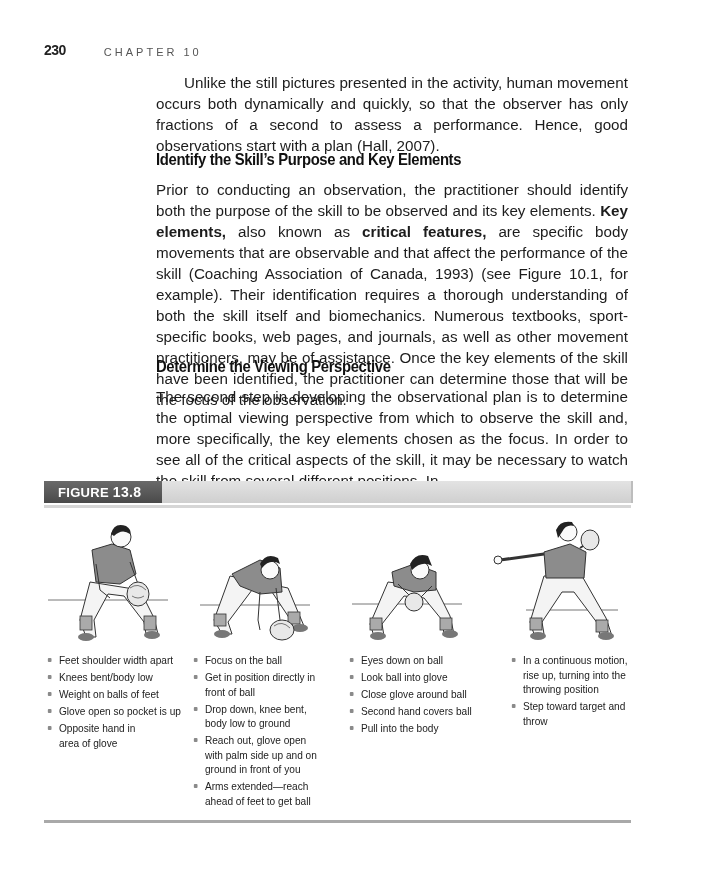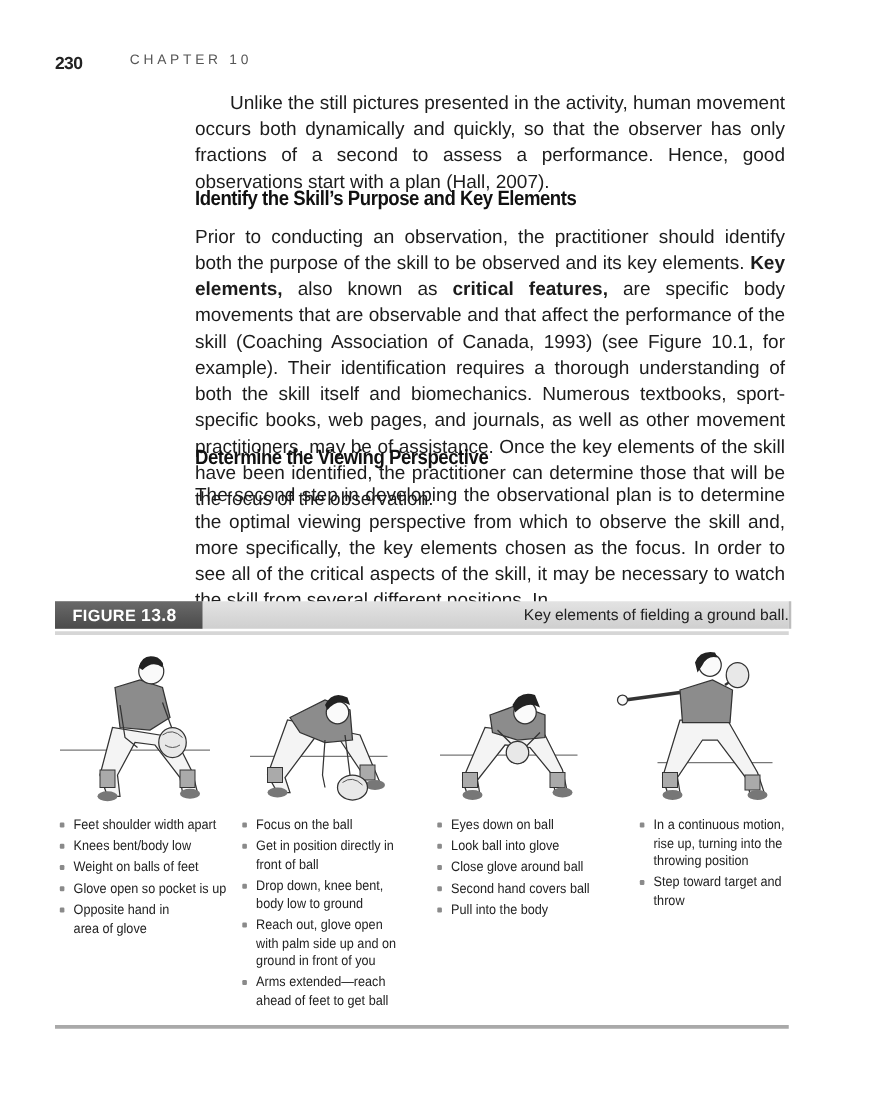--- a/index.html
+++ b/index.html
@@ -1,20 +1,20 @@
 <!DOCTYPE html>
 <html><head>
   <meta charset="utf-8">
   <style>
     html, body { margin: 0; padding: 0; }
     body {
       width: 707px; height: 896px; background: #ffffff; position: relative;
       overflow: hidden; color: #1a1a1a;
     }
-    .running-head { position: absolute; left: 44px; top: 42px; display: flex; align-items: flex-start; }
+    .running-head { position: absolute; left: 44px; top: 42px; display: flex; align-items: flex-end; }
     .page-num { font-family: "Liberation Sans", sans-serif; font-weight: bold; font-size: 14px; color: #222; letter-spacing: -0.5px; }
     .chapter { font-family: "Liberation Sans", sans-serif; font-size: 11px; letter-spacing: 3px; color: #555; margin-left: 38px; }
 
     .body-text {
       position: absolute; left: 156px; width: 472px;
       font-family: Liberation Sans, sans-serif; font-size: 15.2px; line-height: 21px;
       text-align: justify; color: #1c1c1c;
     }
     .body-text p { margin: 0; }
     .indent { text-indent: 28px; }
@@ -23,21 +23,20 @@
       font-family: "Liberation Sans", sans-serif; font-weight: bold; font-size: 16.5px;
       letter-spacing: -0.4px; color: #111; transform: scaleX(0.9); transform-origin: left;
       white-space: nowrap;
     }
     b.kw { font-weight: bold; }
 
     .fig-header {
       position: absolute; left: 44px; top: 481px; width: 587px; height: 22px;
       background: linear-gradient(#e3e3e3, #cfcfcf); display: flex; align-items: center;
       border-right: 2px solid #bdbdbd;
-      justify-content: space-between;
     }
     .fig-label {
       background: linear-gradient(#6a6a6a, #4a4a4a); color: #fff; height: 22px; width: 118px;
       display: flex; align-items: center; padding-left: 14px; box-sizing: border-box;
       font-family: "Liberation Sans", sans-serif; font-weight: bold; font-size: 13px; letter-spacing: 0.3px;
       margin-right: 12px;
     }
     .fig-caption { font-family: "Liberation Sans", sans-serif; font-size: 12.5px; color: #222; }
     .fig-rule-top { position: absolute; left: 44px; top: 505px; width: 587px; height: 3px; background: #d6d6d6; }
     .fig-rule-bottom { position: absolute; left: 44px; top: 820px; width: 587px; height: 3px; background: #a9a9a9; }
@@ -75,21 +74,20 @@
 
 <div class="head2" style="top:357px;">Determine the Viewing Perspective</div>
 <div class="body-text" style="top:386px;">
   <p>The second step in developing the observational plan is to determine the optimal viewing perspective from which to observe the skill and, more specifically, the key elements chosen as the focus. In order to see all of the critical aspects of the skill, it may be necessary to watch the skill from several different positions. In</p>
 </div>
 
 <div class="fig-header">
   <div class="fig-label">
     <span>FIGURE</span>&nbsp;<span style="font-size:14px;">13.8</span>
   </div>
-  <span class="fig-caption">Key elements of fielding a ground ball.</span>
 </div>
 <div class="fig-rule-top"></div>
 
 <div class="panel" style="left:48px;">
   <svg viewBox="0 0 150 132">
     <line x1="0" y1="88" x2="120" y2="88" stroke="#777" stroke-width="1"></line>
 
     <path d="M42 70 L32 108 L38 125 L48 125 L46 108 L60 82 L76 84 L96 110 L98 122 L110 122 L106 106 L92 78 Z" fill="#f4f4f4" stroke="#333" stroke-width="1"></path>
     <rect x="32" y="104" width="12" height="14" fill="#aaa" stroke="#333" stroke-width="0.8"></rect>
     <rect x="96" y="104" width="12" height="14" fill="#aaa" stroke="#333" stroke-width="0.8"></rect>

